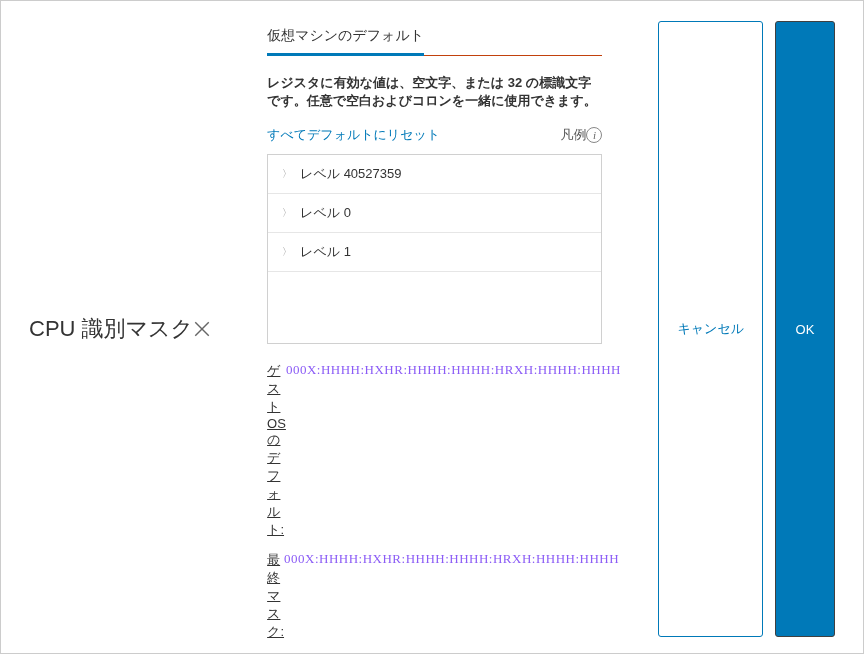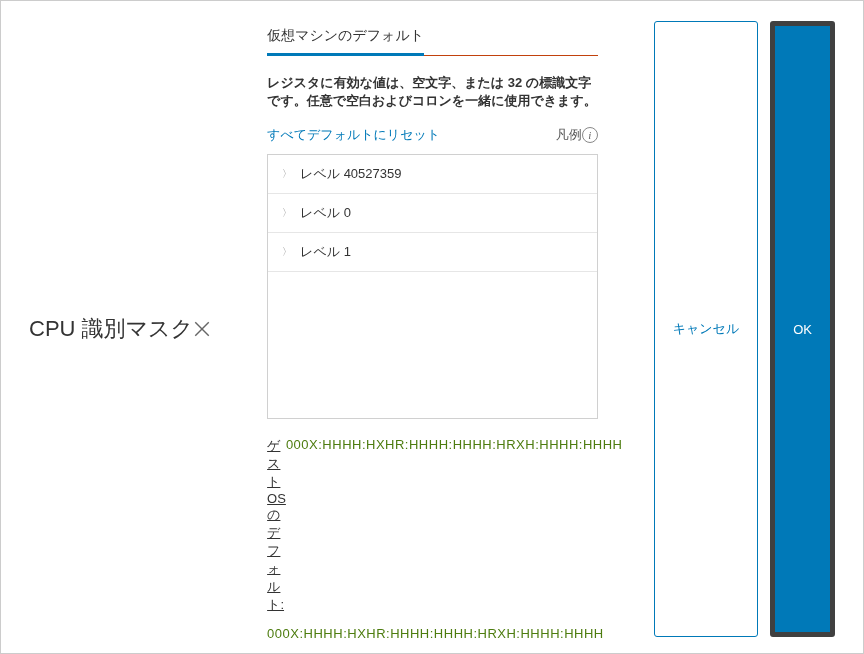--- a/index.html
+++ b/index.html
@@ -142,22 +142,23 @@
     .summary-row {
       display: flex;
       margin-bottom: 12px;
     }
     .summary-label {
       width: 170px;
       color: #333;
       text-decoration: underline;
     }
     .summary-value {
-      color: #4d7c0f;
+      color: #8b5cf6;
       letter-spacing: 0.5px;
+      font-family: Liberation Serif, serif;
     }
     .footer {
       display: flex;
       justify-content: flex-end;
       gap: 12px;
       padding: 20px 28px 16px 28px;
     }
     .btn {
       padding: 7px 18px;
       border-radius: 3px;
@@ -166,21 +167,21 @@
       min-width: 60px;
       text-align: center;
     }
     .btn-secondary {
       background: #fff;
       border: 1px solid #0079b8;
       color: #0079b8;
     }
     .btn-primary {
       background: #0079b8;
-      border: 5px solid #404040;
+      border: 1px solid #404040;
       color: #fff;
     }
   </style>
 </head>
 <body>
 
 <div class="dialog">
   <div class="header">
     <h1>CPU 識別マスク</h1>
     <div class="close-icon">
@@ -222,20 +223,21 @@
         <span>レベル 1</span>
       </div>
     </div>
 
     <div class="summary">
       <div class="summary-row">
         <div class="summary-label">ゲスト OS のデフォルト:</div>
         <div class="summary-value">000X:HHHH:HXHR:HHHH:HHHH:HRXH:HHHH:HHHH</div>
       </div>
       <div class="summary-row">
+        <div class="summary-label">最終マスク:</div>
         <div class="summary-value">000X:HHHH:HXHR:HHHH:HHHH:HRXH:HHHH:HHHH</div>
       </div>
     </div>
   </div>
 
   <div class="footer">
     <button class="btn btn-secondary">キャンセル</button>
     <button class="btn btn-primary">OK</button>
   </div>
 </div>

